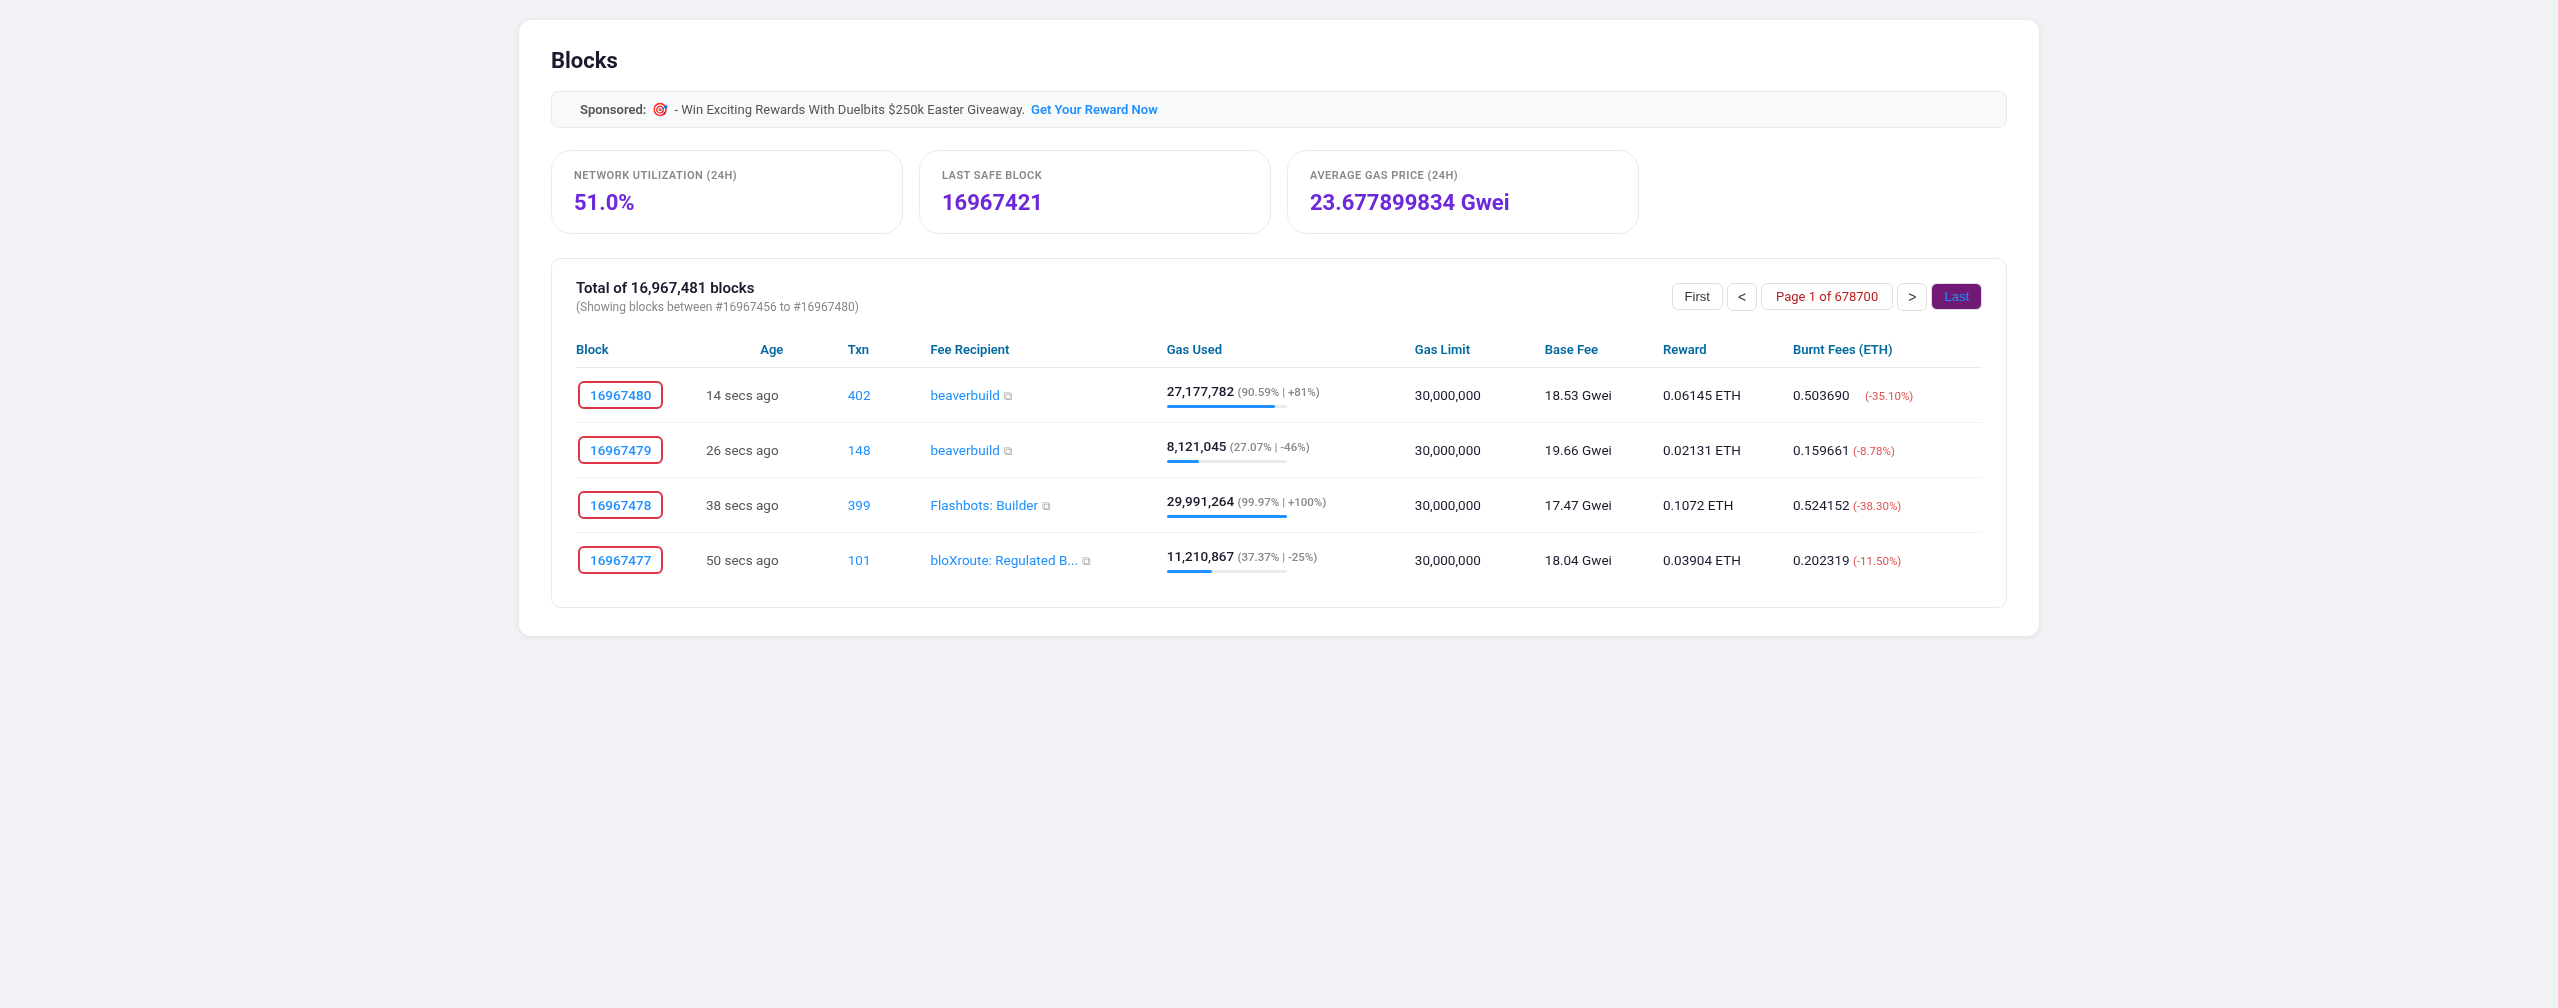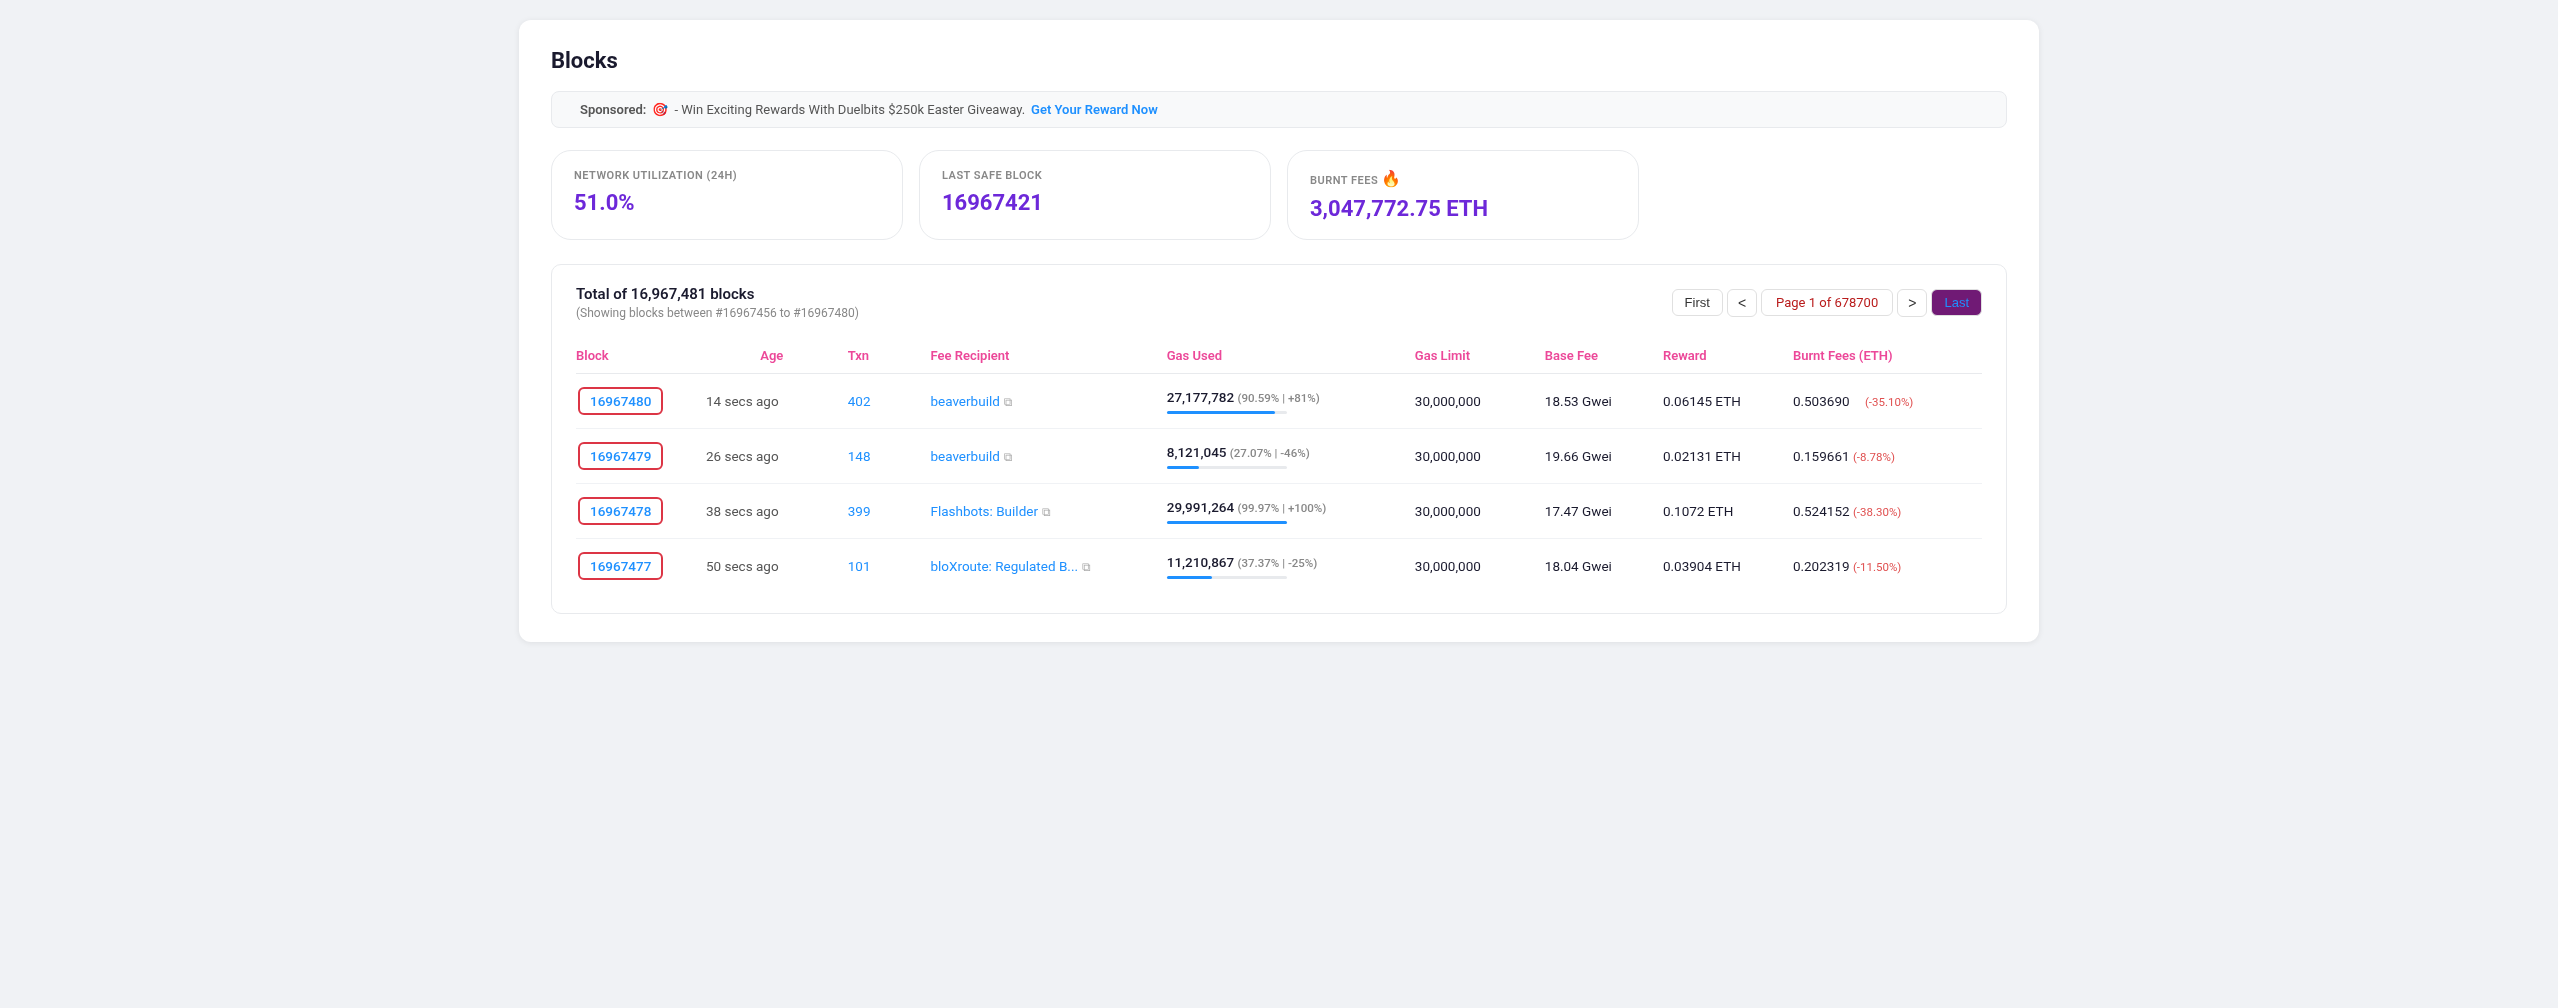--- a/index.html
+++ b/index.html
@@ -124,21 +124,21 @@
     }
     table {
       width: 100%;
       border-collapse: collapse;
       font-size: 13.5px;
     }
     thead th {
       text-align: left;
       font-size: 13px;
       font-weight: 600;
-      color: #ec4899;
+      color: #0369a1;
       padding: 10px 10px 10px 0;
       border-bottom: 1px solid #e8eaed;
       white-space: nowrap;
     }
     tbody tr {
       border-bottom: 1px solid #f0f2f5;
     }
     tbody tr:last-child {
       border-bottom: none;
     }
@@ -218,24 +218,22 @@
   <div class="stats-grid">
     <div class="stat-card">
       <div class="stat-label">NETWORK UTILIZATION (24H)</div>
       <div class="stat-value">51.0%</div>
     </div>
     <div class="stat-card">
       <div class="stat-label">LAST SAFE BLOCK</div>
       <div class="stat-value">16967421</div>
     </div>
     <div class="stat-card">
-      <div class="stat-label">
-        BURNT FEES <span class="fire-icon">🔥</span>
-      </div>
-      <div class="stat-value">3,047,772.75 ETH</div>
+      <div class="stat-label">AVERAGE GAS PRICE (24H)</div>
+      <div class="stat-value">23.677899834 Gwei</div>
     </div>
   </div>
 
   <div class="table-section">
     <div class="table-header-row">
       <div class="table-info">
         <h3>Total of 16,967,481 blocks</h3>
         <p>(Showing blocks between #16967456 to #16967480)</p>
       </div>
       <div class="pagination">

